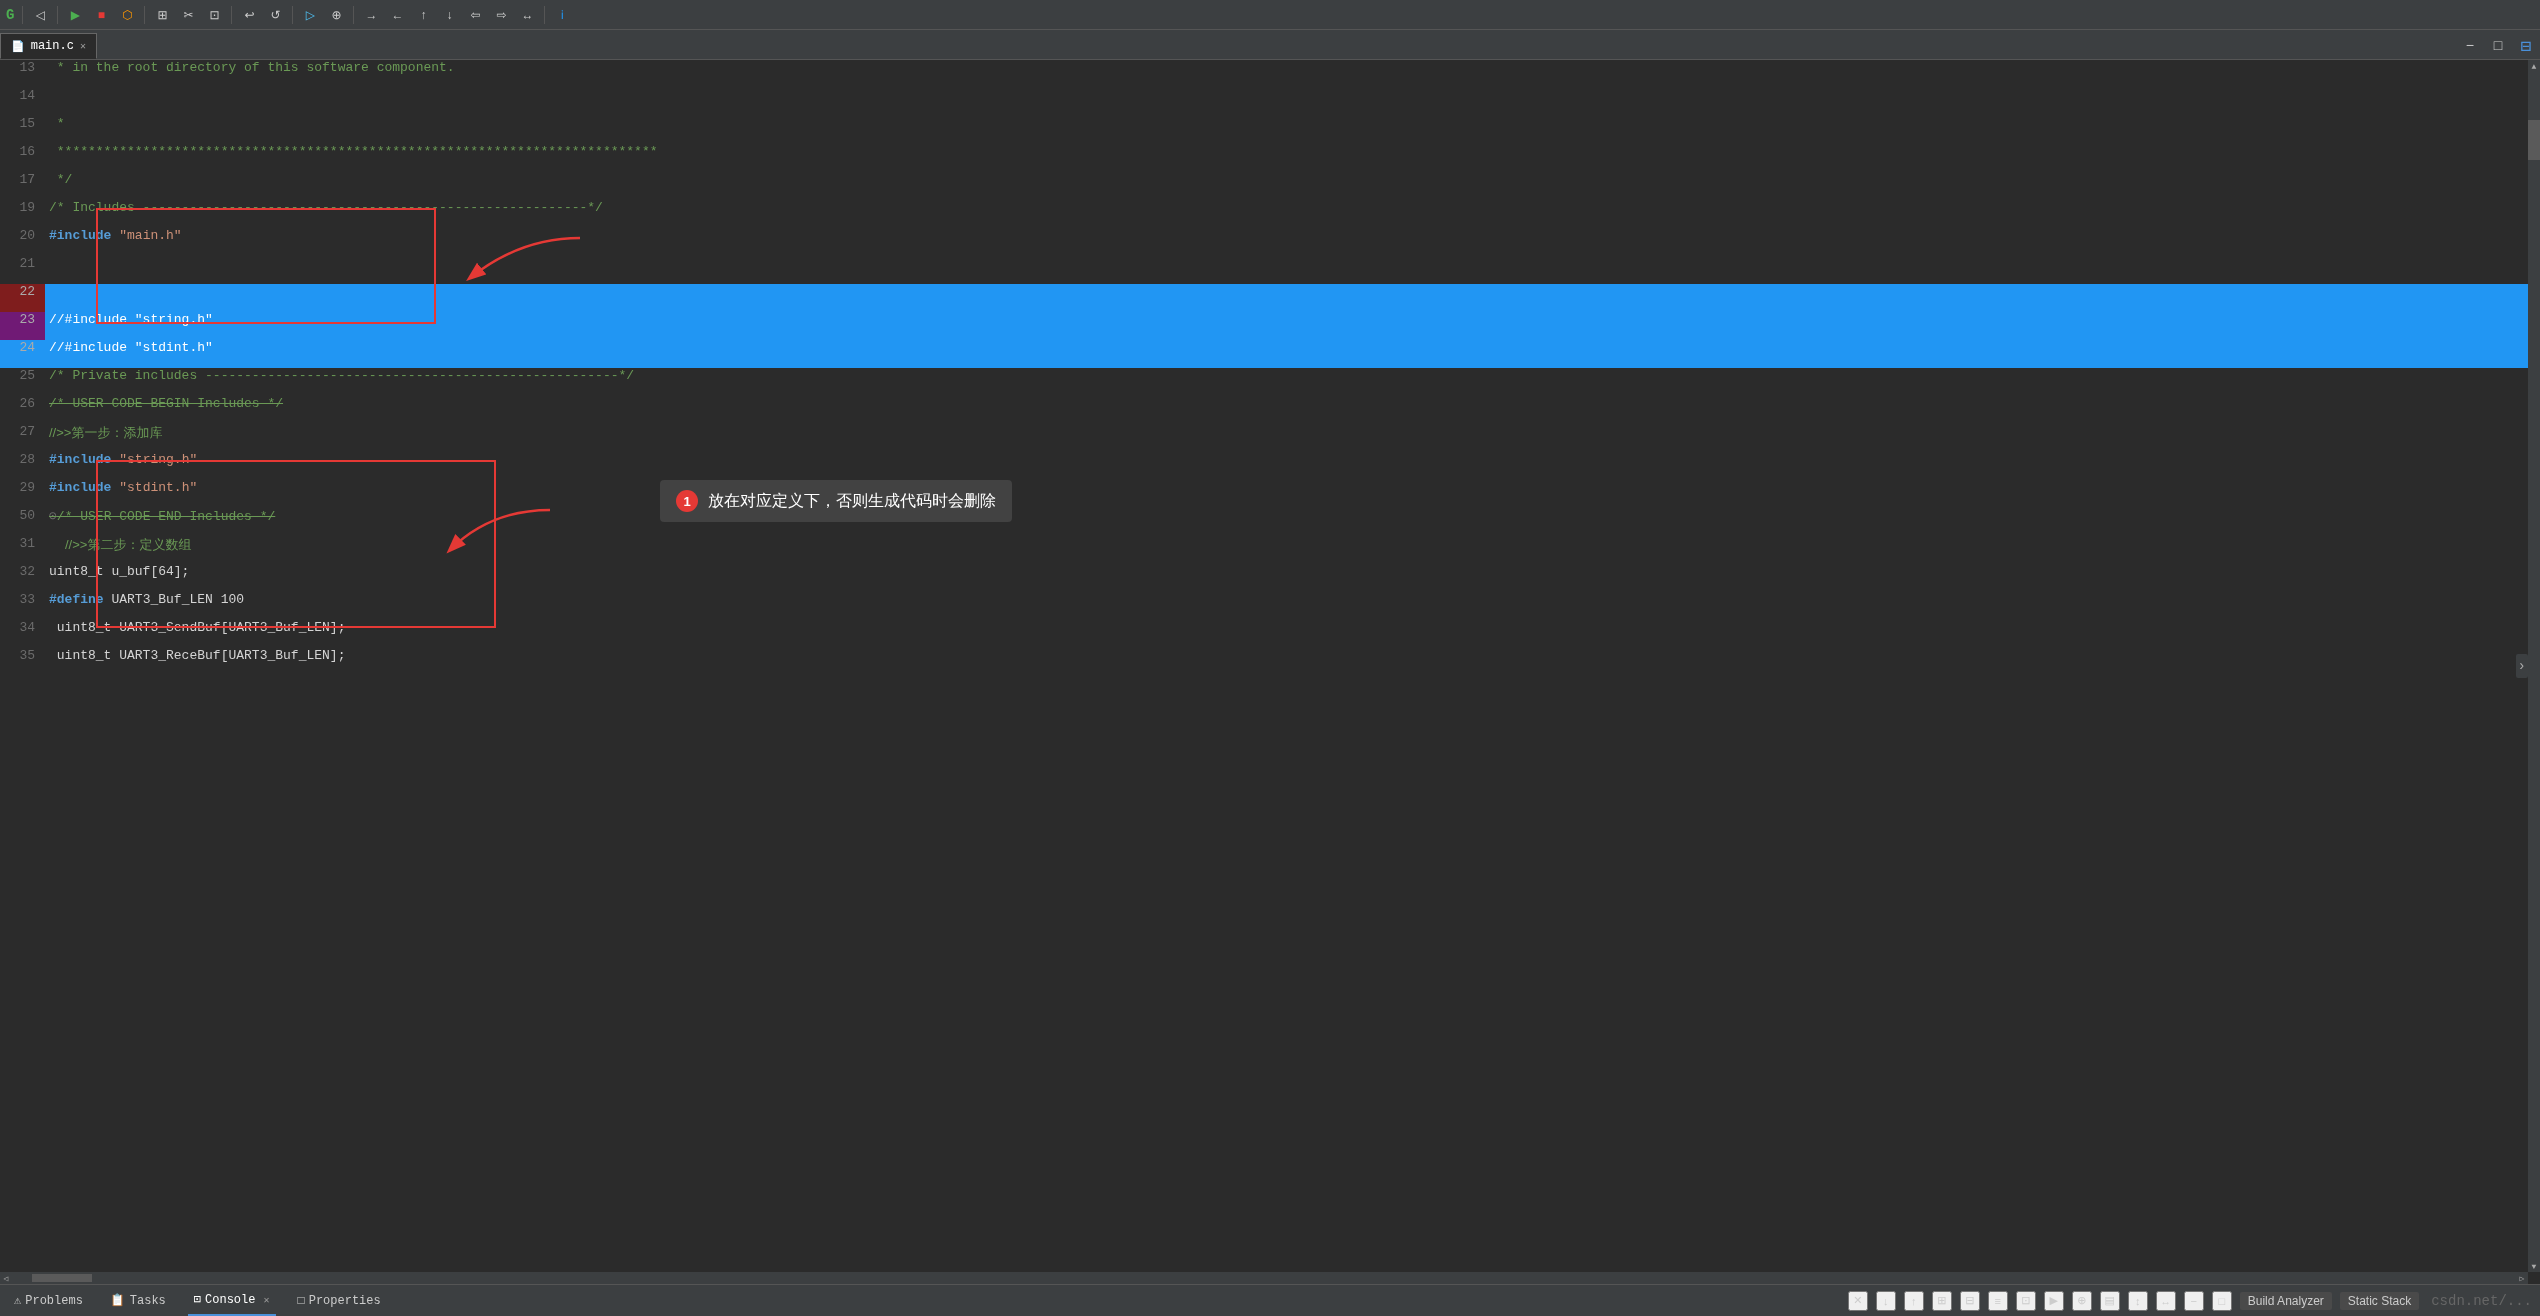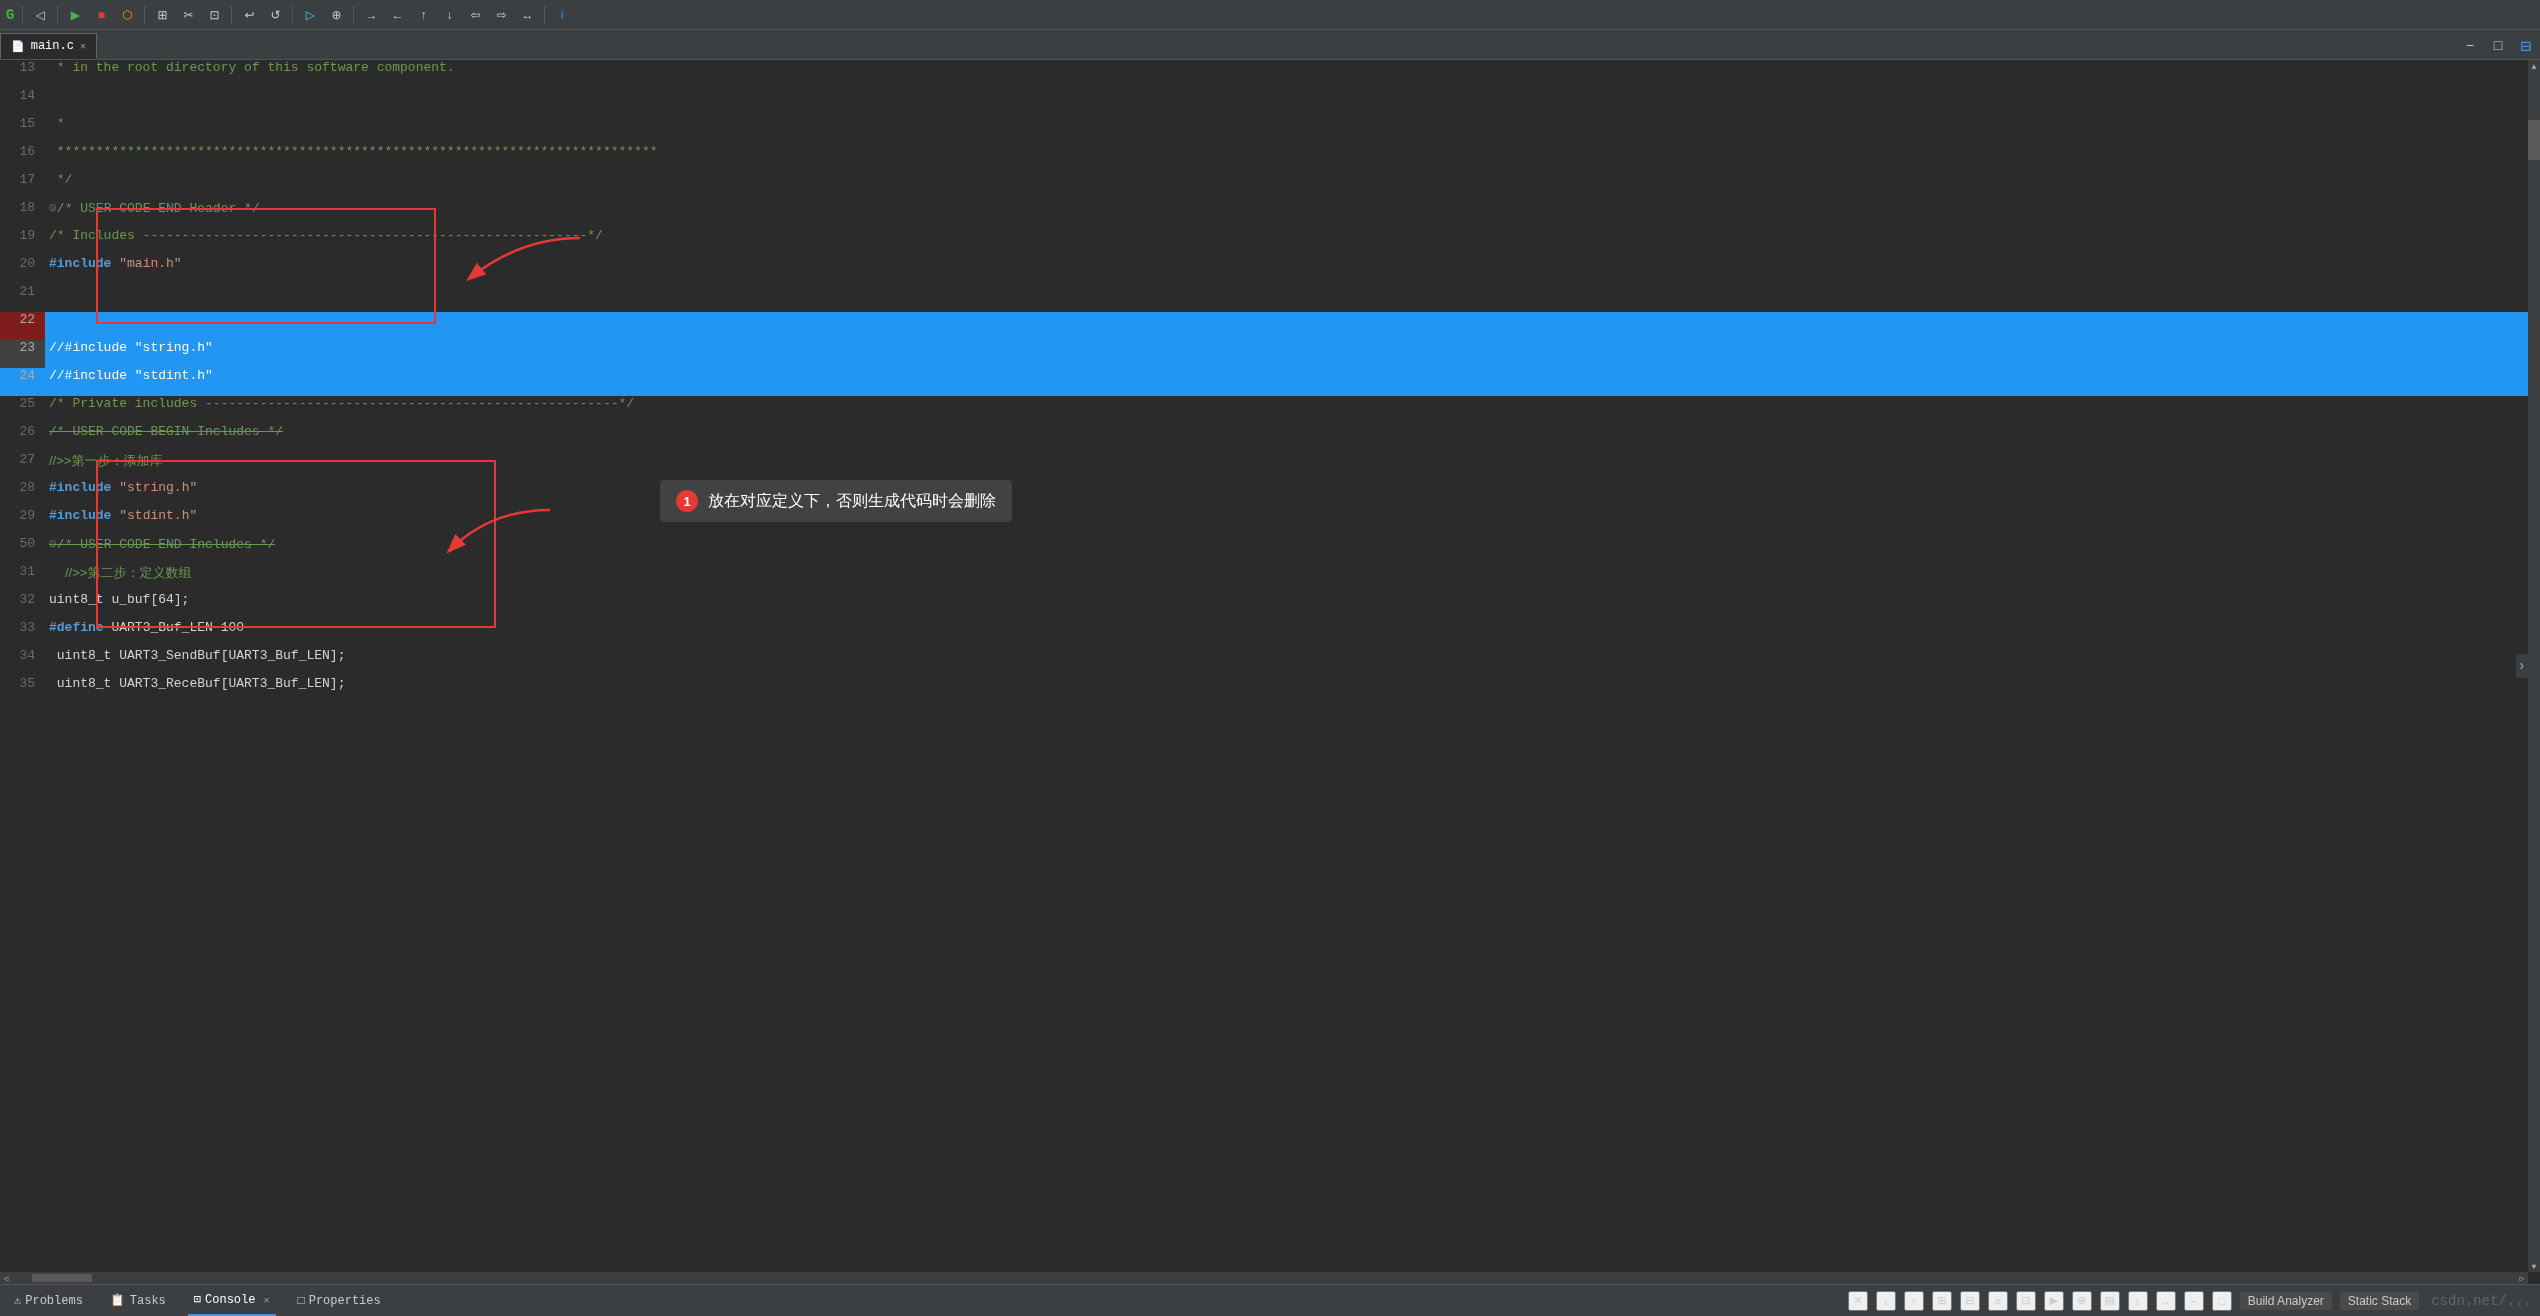--- a/index.html
+++ b/index.html
@@ -386,24 +386,20 @@
     <div class="code-line">
       <span class="line-num">16</span>
       <span class="line-content c-green"> *****************************************************************************</span>
     </div>
 
     <div class="code-line">
       <span class="line-num">17</span>
       <span class="line-content c-green"> */</span>
     </div>
 
-    <div class="code-line">
-      <span class="line-num">18</span>
-      <span class="line-content"><span style="color:#6b6b6b;">⊙</span><span class="c-green">/* USER CODE END Header */</span></span>
-    </div>
 
     <div class="code-line">
       <span class="line-num">19</span>
       <span class="line-content c-green">/* Includes ---------------------------------------------------------*/</span>
     </div>
 
     <div class="code-line">
       <span class="line-num">20</span>
       <span class="line-content"><span class="c-keyword">#include</span> <span class="c-string">"main.h"</span></span>
     </div>
@@ -411,21 +407,21 @@
     <div class="code-line">
       <span class="line-num">21</span>
       <span class="line-content"></span>
     </div>
 
     <div class="code-line highlighted">
       <span class="line-num" style="color:#aaa;background:#7f1d1d;">22</span>
     </div>
 
     <div class="code-line highlighted">
-      <span class="line-num" style="color:#aaa;background:#404040;">23</span>
+      <span class="line-num" style="color:#aaa;background:#701a75;">23</span>
       <span class="line-content" style="color:#fff;">//#include "string.h"</span>
     </div>
 
     <div class="code-line highlighted">
       <span class="line-num" style="color:#aaa;background:#2196f3;">24</span>
       <span class="line-content" style="color:#fff;">//#include "stdint.h"</span>
     </div>
 
     <div class="code-line">
       <span class="line-num">25</span>

